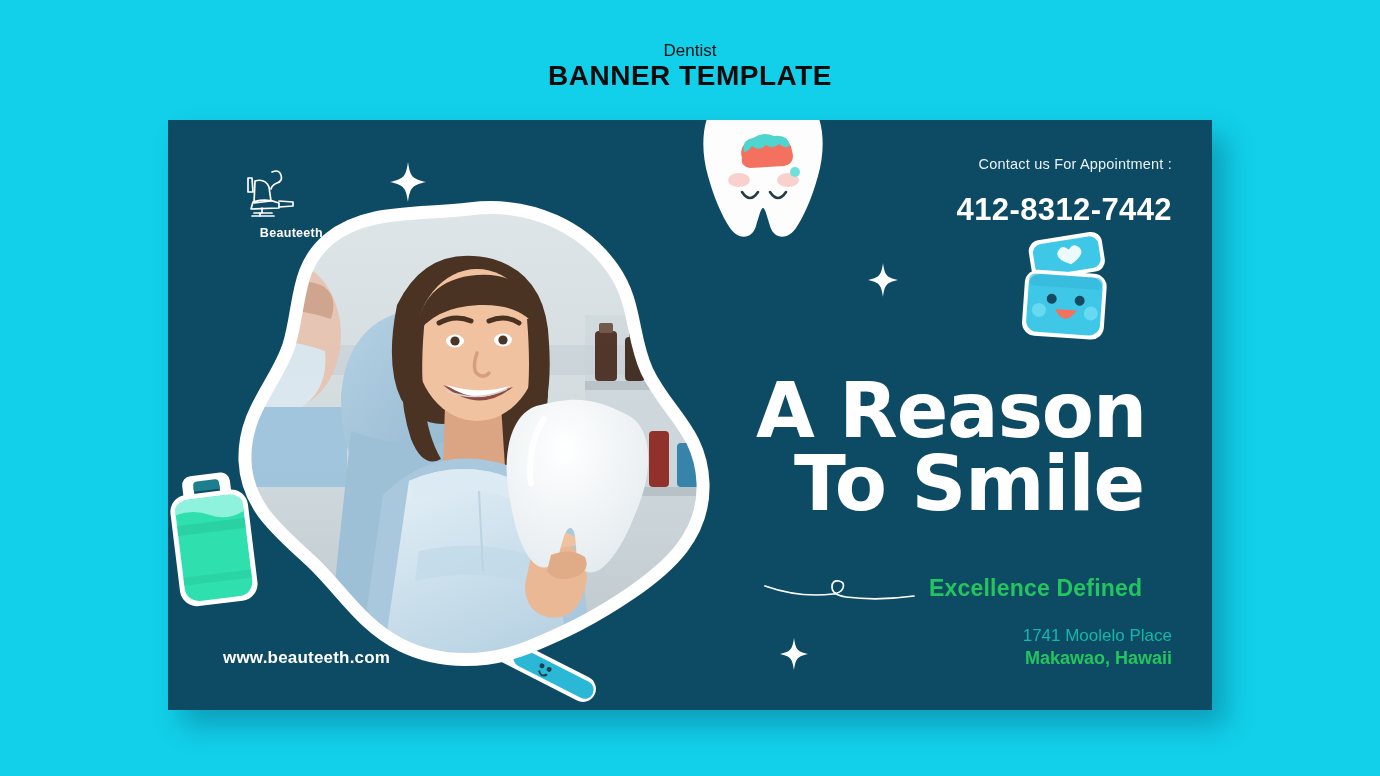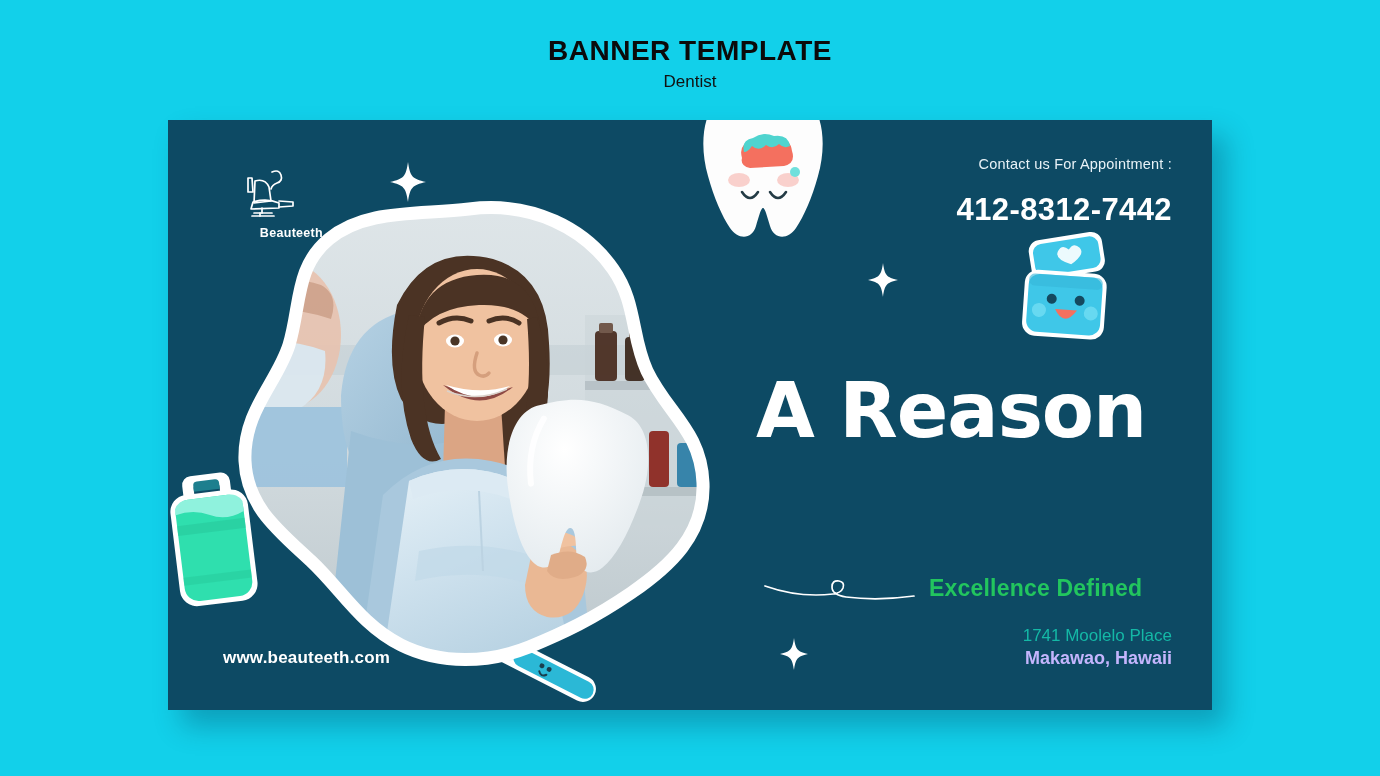--- a/index.html
+++ b/index.html
@@ -124,21 +124,21 @@
 
   
   #address-block {
     position: absolute;
     right: 40px;
     top: 505px;
     text-align: right;
     line-height: 1.3;
   }
   #address-line-1 { font-size: 17px; color: #14b8a6; }
-  #address-line-2 { font-size: 18px; font-weight: bold; color: #c4b5fd; }
+  #address-line-2 { font-size: 18px; font-weight: bold; color: #22c55e; }
 
   
   #website {
     position: absolute;
     left: 55px;
     bottom: 42px;
     font-size: 17px;
     font-weight: bold;
     color: #ffffff;
     letter-spacing: 0.2px;
@@ -160,22 +160,22 @@
   #decor-mouthwash-bottle { left: -10px; top: 350px; }
   #decor-toothbrush { left: 270px; top: 500px; }
   #sparkle-1 { left: 222px; top: 42px; }
   #sparkle-2 { left: 700px; top: 143px; }
   #sparkle-3 { left: 612px; top: 518px; }
 </style>
 </head>
 <body>
 
 <div id="header">
+  <div id="header-subtitle">Dentist</div>
   <div id="header-title">BANNER TEMPLATE</div>
-  <div id="header-subtitle">Dentist</div>
 </div>
 
 <div id="banner">
 
   <div class="decor" id="decor-tooth-character">
     <svg width="130" height="135" viewBox="0 0 130 135">
       <path d="M18 -6 C4 10 2 40 10 68 C16 90 24 108 32 120 C40 132 54 132 58 118 C61 108 63 100 65 100 C67 100 69 108 72 118 C76 132 90 132 98 120 C106 108 114 90 120 68 C128 40 126 10 112 -6 Z" fill="#fdfdfd"></path>
       <ellipse cx="41" cy="72" rx="11" ry="7" fill="#f9cdc9" opacity="0.95"></ellipse>
       <ellipse cx="90" cy="72" rx="11" ry="7" fill="#f9cdc9" opacity="0.95"></ellipse>
       <path d="M44 84 q8 12 16 0" stroke="#243b45" stroke-width="2.6" fill="none" stroke-linecap="round"></path>
@@ -406,20 +406,21 @@
     <div id="logo-name">Beauteeth</div>
   </div>
 
   <div id="contact-block">
     <div id="contact-label">Contact us For Appointment :</div>
     <div id="contact-phone">412-8312-7442</div>
   </div>
 
   <div id="headline-block">
     <div class="headline-line" id="headline-line-1">A Reason</div>
+    <div class="headline-line" id="headline-line-2">To Smile</div>
   </div>
 
   <div id="tagline-row">
     <svg id="tagline-flourish" width="152" height="26" viewBox="0 0 152 26">
       <path d="M2 10 q34 12 68 8 q8 -1 10 -6 q2 -6 -4 -7 q-7 -1 -7 6 q0 8 14 10 q32 4 68 -1" stroke="#ffffff" stroke-width="1.7" fill="none" stroke-linecap="round"></path>
     </svg>
     <div id="tagline-text">Excellence Defined</div>
   </div>
 
   <div id="address-block">

